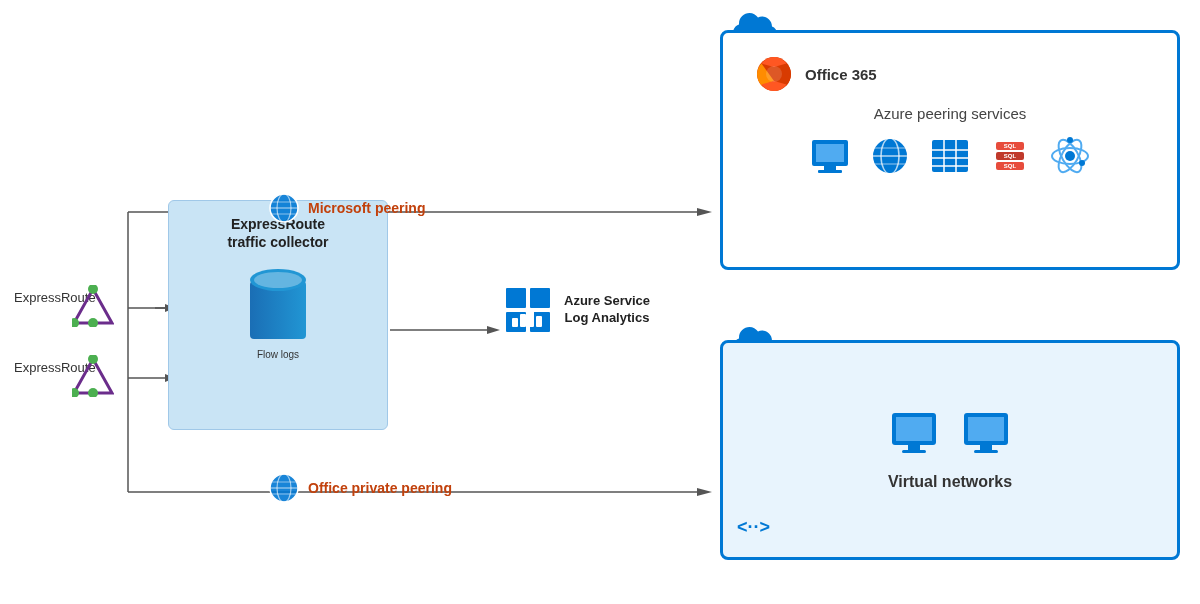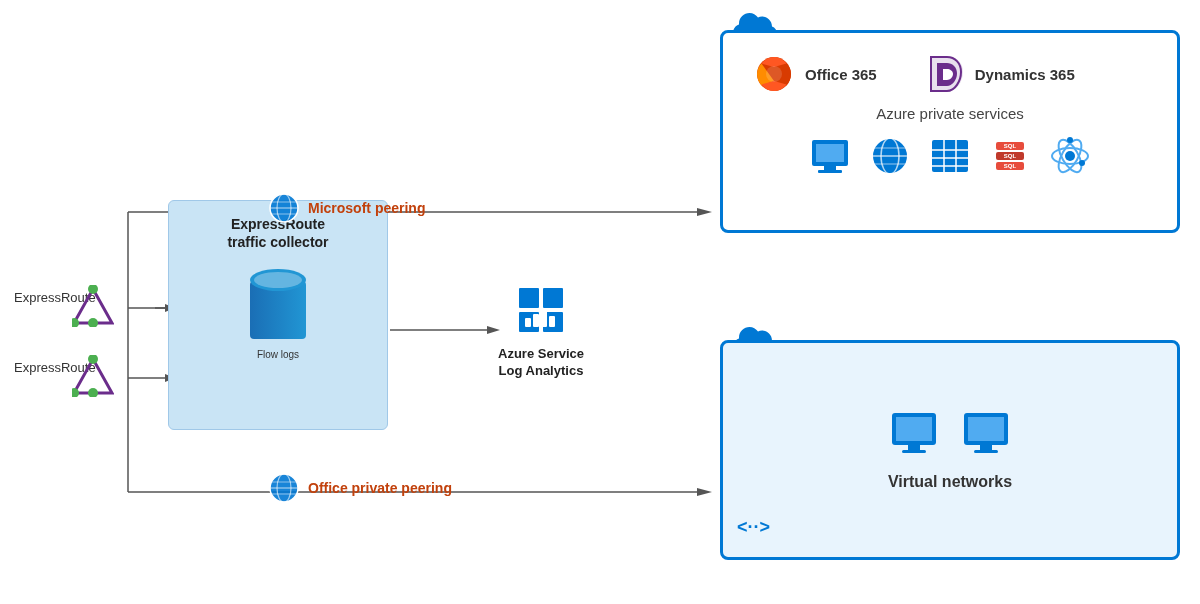--- a/index.html
+++ b/index.html
@@ -85,21 +85,21 @@
       background: rgba(255,255,255,0.3);
       border-radius: 50%;
     }
 
     
     .azure-public-box {
       position: absolute;
       left: 720px;
       top: 30px;
       width: 460px;
-      height: 203px;
+      height: 240px;
       border: 3px solid #0078d4;
       border-radius: 8px;
       background: #fff;
       padding: 20px;
     }
 
     
     .azure-private-box {
       position: absolute;
       left: 720px;
@@ -255,21 +255,21 @@
       <circle cx="16" cy="16" r="14" fill="#0078d4" opacity="0.9"></circle>
       <ellipse cx="16" cy="16" rx="7" ry="14" fill="none" stroke="rgba(255,255,255,0.6)" stroke-width="1.2"></ellipse>
       <line x1="2" y1="16" x2="30" y2="16" stroke="rgba(255,255,255,0.6)" stroke-width="1.2"></line>
       <line x1="4" y1="10" x2="28" y2="10" stroke="rgba(255,255,255,0.5)" stroke-width="1"></line>
       <line x1="4" y1="22" x2="28" y2="22" stroke="rgba(255,255,255,0.5)" stroke-width="1"></line>
       <circle cx="16" cy="16" r="14" fill="none" stroke="white" stroke-width="1.5"></circle>
     </svg>
     <span class="peering-label" style="position:relative;">Microsoft peering</span>
   </div>
 
-  <div style="position:absolute; left:498px; top:280px; display:flex; flex-direction:column; align-items:center; gap:6px;">
+  <div style="position:absolute; left:498px; top:280px; display:flex; flex-direction:row; align-items:center; gap:6px;">
 
     <svg width="60" height="60" viewBox="0 0 60 60">
 
       <rect x="8" y="8" width="20" height="20" fill="#0078d4" rx="1"></rect>
       <rect x="32" y="8" width="20" height="20" fill="#0078d4" rx="1"></rect>
       <rect x="8" y="32" width="20" height="20" fill="#0078d4" rx="1"></rect>
       <rect x="32" y="32" width="20" height="20" fill="#0078d4" rx="1"></rect>
 
       <rect x="14" y="38" width="6" height="9" fill="white" rx="1"></rect>
       <rect x="22" y="34" width="6" height="13" fill="white" rx="1"></rect>
@@ -307,34 +307,23 @@
           <path d="M21,4 C11.6,4 4,11.6 4,21 C4,30.4 11.6,38 21,38 C30.4,38 38,30.4 38,21 C38,11.6 30.4,4 21,4 Z" fill="#D83B01"></path>
           <path d="M21,4 C16,4 11.5,6.5 8.5,10.5 L21,14 L33.5,10.5 C30.5,6.5 26,4 21,4 Z" fill="#FF5722"></path>
           <path d="M4,21 C4,25.5 5.8,29.5 8.5,32.5 L21,28 L8.5,10.5 C5.8,13.5 4,17 4,21 Z" fill="#FF8C00"></path>
           <path d="M38,21 C38,17 36.2,13 33.5,10.5 L21,28 L33.5,32.5 C36.2,29.5 38,25.5 38,21 Z" fill="#D83B01"></path>
           <path d="M21,38 C26,38 30.5,35.5 33.5,31.5 L21,28 L8.5,31.5 C11.5,35.5 16,38 21,38 Z" fill="#FF5722"></path>
           <circle cx="21" cy="21" r="8" fill="white" opacity="0.15"></circle>
         </svg>
         <span class="service-label">Office 365</span>
       </div>
 
-      <div class="service-item">
-        <svg width="38" height="42" viewBox="0 0 38 42">
-
-          <path d="M4,4 L22,4 C30,4 36,10 36,19 C36,28 30,38 22,38 L4,38 Z" fill="#6B2D8B" opacity="0.15"></path>
-          <path d="M4,4 L20,4 C28,4 34,10 34,19 C34,28 28,38 20,38 L4,38 Z" fill="none" stroke="#6B2D8B" stroke-width="2"></path>
-
-          <path d="M10,10 L20,10 C25,10 30,14 30,20.5 C30,27 25,33 20,33 L10,33 Z" fill="#6B2D8B"></path>
-          <path d="M16,16 L20,16 C23,16 26,18 26,21 C26,24 23,27 20,27 L16,27 Z" fill="white"></path>
-        </svg>
-        <span class="service-label">Dynamics 365</span>
-      </div>
     </div>
 
-    <div class="azure-public-subtitle">Azure private services</div>
+    <div class="azure-public-subtitle">Azure peering services</div>
 
     <div class="service-icons-row">
 
       <div class="svc-icon">
         <svg width="44" height="44" viewBox="0 0 44 44">
           <rect x="4" y="6" width="36" height="26" rx="2" fill="#0078d4"></rect>
           <rect x="8" y="10" width="28" height="18" fill="#50abf1"></rect>
           <rect x="16" y="32" width="12" height="4" fill="#0078d4"></rect>
           <rect x="10" y="36" width="24" height="3" rx="1" fill="#0078d4"></rect>
         </svg>

